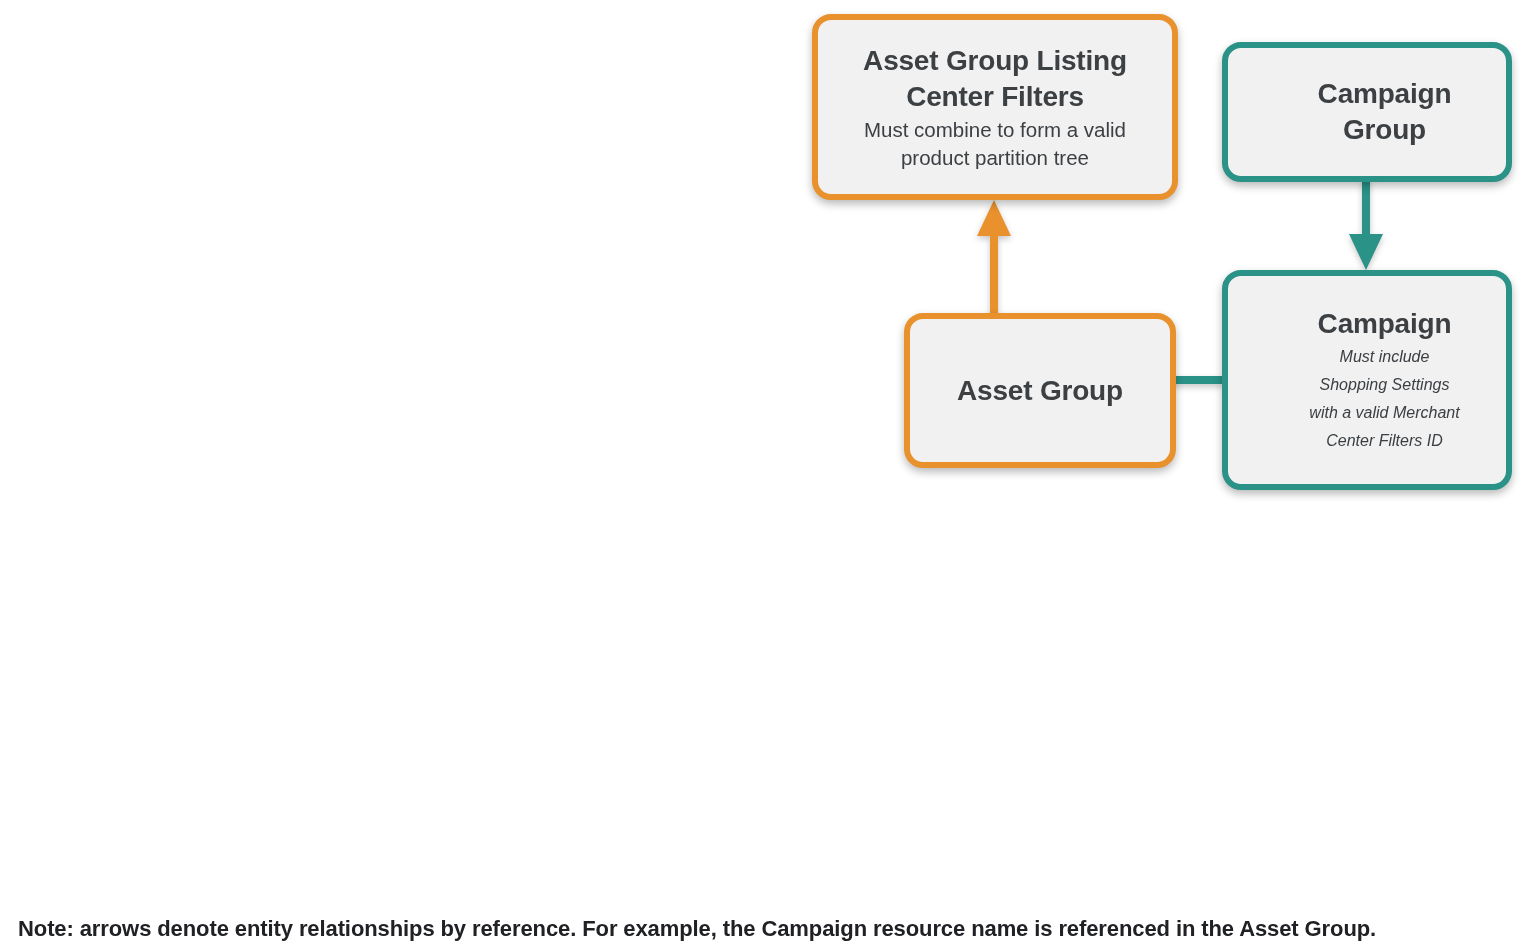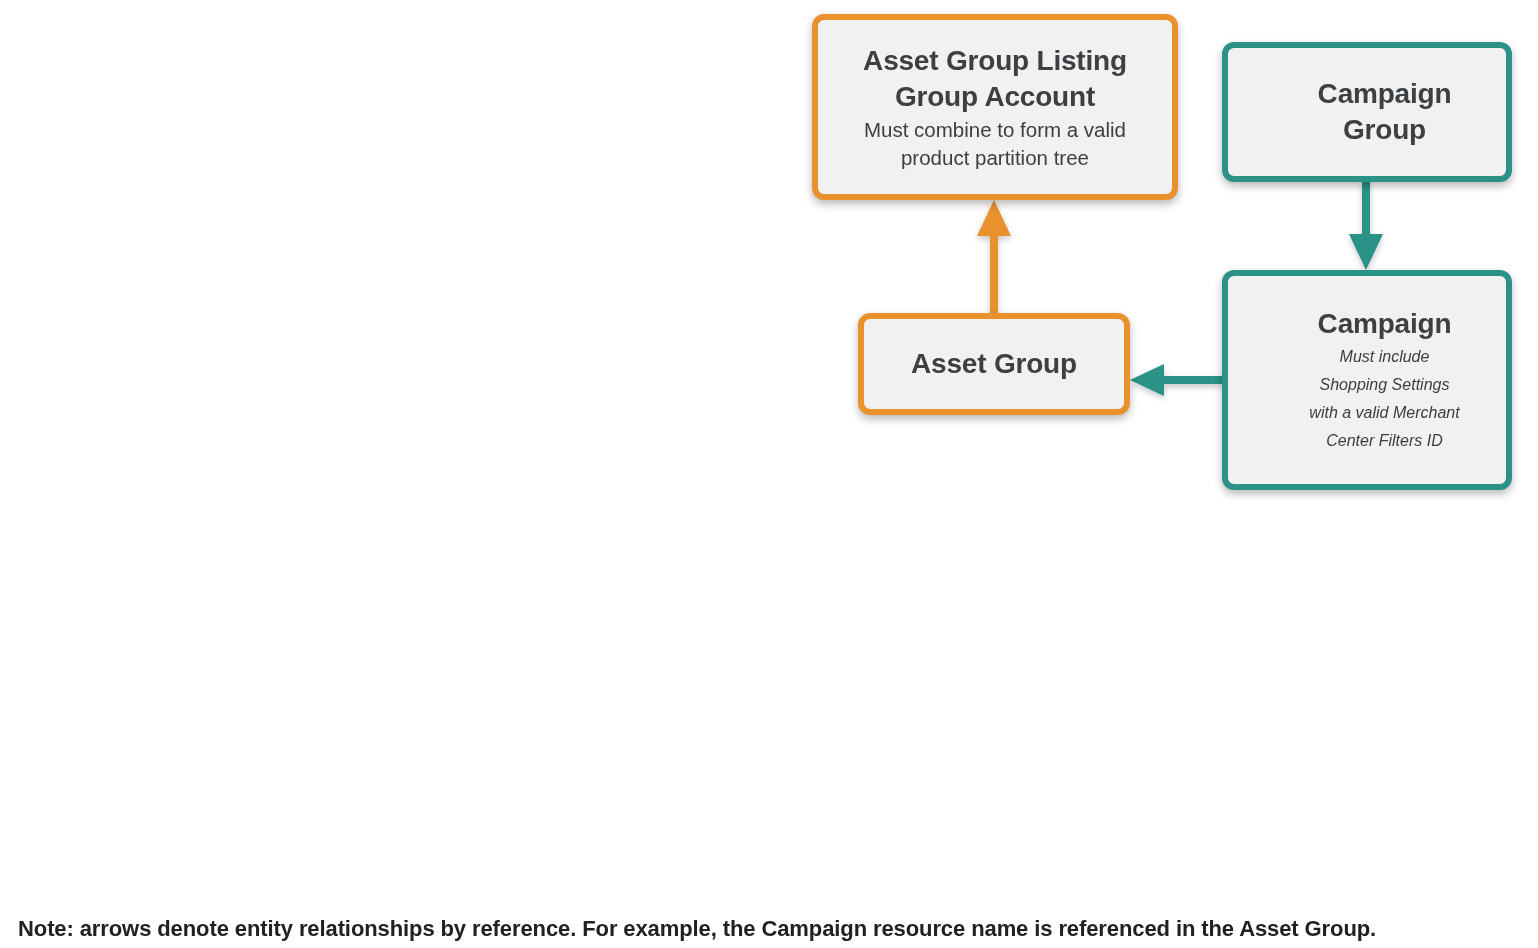--- a/index.html
+++ b/index.html
@@ -15,21 +15,21 @@
     background: var(--background, #FFFFFF);
     overflow: hidden;
   }
 
   
   .node {
     position: absolute;
     box-sizing: border-box;
     background: var(--box_fill, #F1F1F2);
     border: 6px solid #999;
-    border-radius: 12px;
+    border-radius: 19px;
     box-shadow: 0 4px 9px rgba(0,0,0,0.28);
     display: flex;
     flex-direction: column;
     align-items: center;
     justify-content: center;
     text-align: center;
     z-index: 2;
   }
   .node.orange { border-color: var(--orange, #E8912D); }
   .node.teal   { border-color: var(--teal, #2A9287); padding-left: 35px; }
@@ -93,36 +93,36 @@
   }
 </style>
 </head>
 <body>
 
 <div id="stage">
 
   <div class="node orange" style="left:812px; top:14px; width:366px; height:186px;">
     <div class="node-title">
       <span class="tline">Asset Group Listing</span>
-      <span class="tline">Group Account</span>
+      <span class="tline">Center Filters</span>
     </div>
     <div class="node-subtitle">
       <span class="sline">Must combine to form a valid</span>
       <span class="sline">product partition tree</span>
     </div>
   </div>
 
   <div class="node teal" style="left:1222px; top:42px; width:290px; height:140px;">
     <div class="node-title">
       <span class="tline">Campaign</span>
       <span class="tline">Group</span>
     </div>
   </div>
 
-  <div class="node orange" style="left:858px; top:313px; width:272px; height:102px;">
+  <div class="node orange" style="left:904px; top:313px; width:272px; height:155px;">
     <div class="node-title">
       <span class="tline">Asset Group</span>
     </div>
   </div>
 
   <div class="node teal" style="left:1222px; top:270px; width:290px; height:220px;">
     <div class="node-title">
       <span class="tline">Campaign</span>
     </div>
     <div class="node-subtitle" style="font-size:16px;font-style:italic;">

